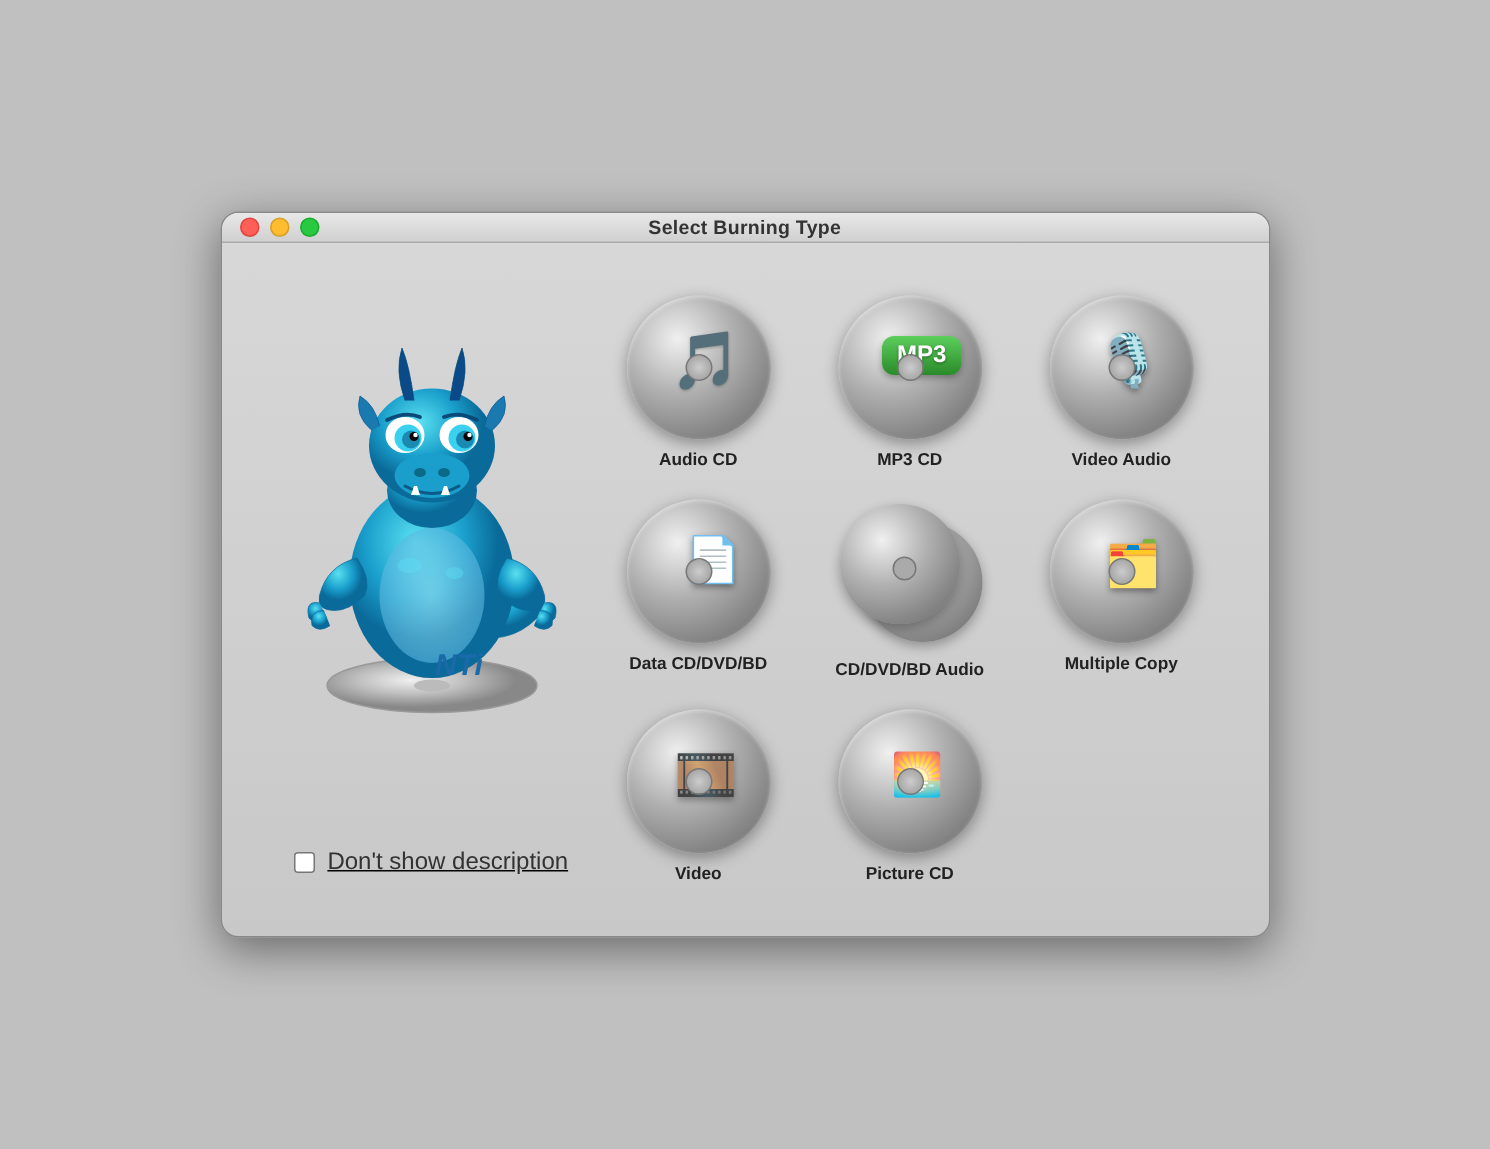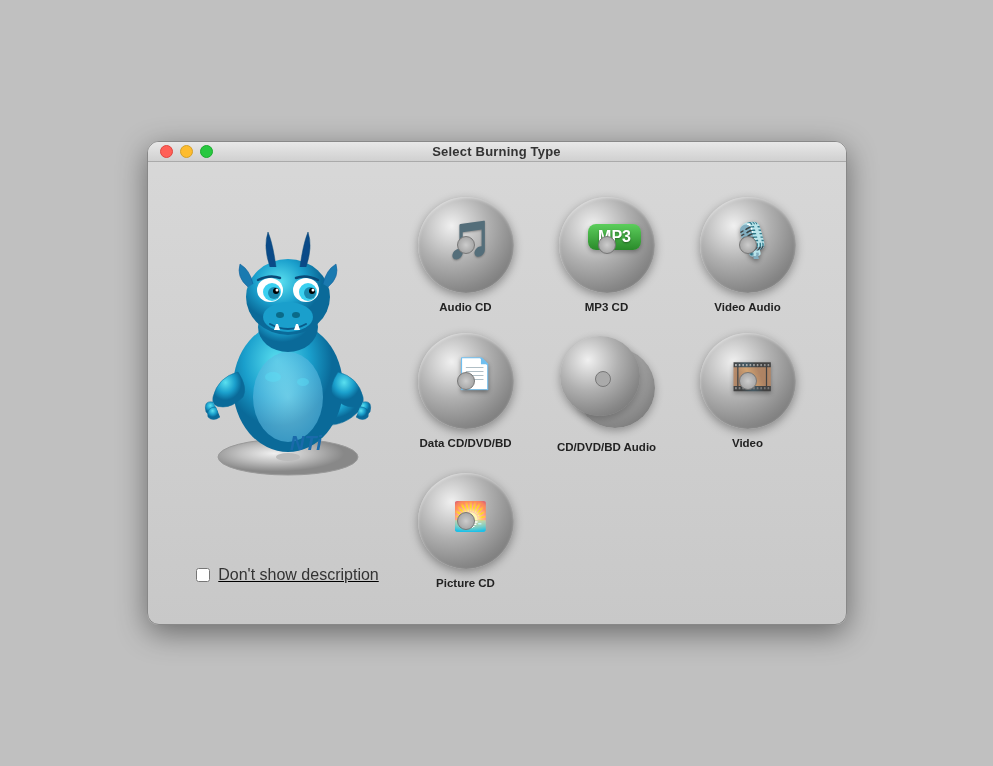--- a/index.html
+++ b/index.html
@@ -408,20 +408,27 @@
       <div class="burning-option">
         <div class="cd-stack">
           <div class="disc-back"></div>
           <div class="disc-front">
             <div class="disc-front-hole"></div>
           </div>
         </div>
         <span class="option-label">CD/DVD/BD Audio</span>
       </div>
 
+      <div class="burning-option">
+        <div class="disc-base">
+          <span class="disc-icon-inner icon-hdd">🗂️</span>
+          <div class="disc-hole"></div>
+        </div>
+        <span class="option-label">Multiple Copy</span>
+      </div>
 
       <div class="burning-option">
         <div class="disc-base">
           <span class="disc-icon-inner icon-film">🎞️</span>
           <div class="disc-hole"></div>
         </div>
         <span class="option-label">Video</span>
       </div>
 
       <div class="burning-option">

